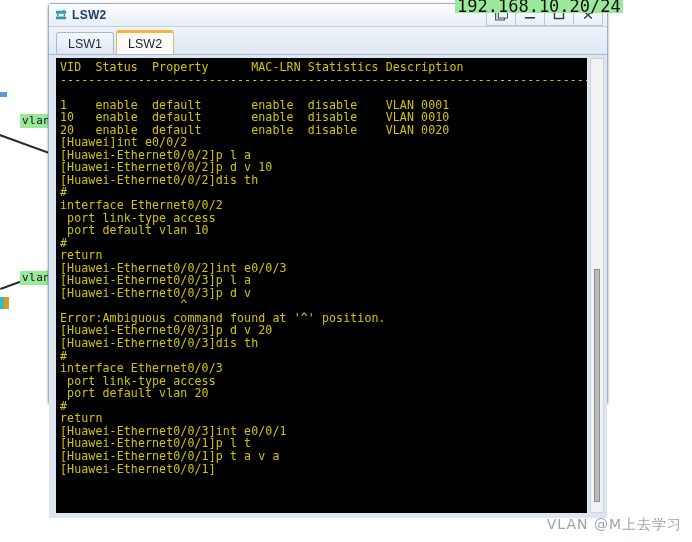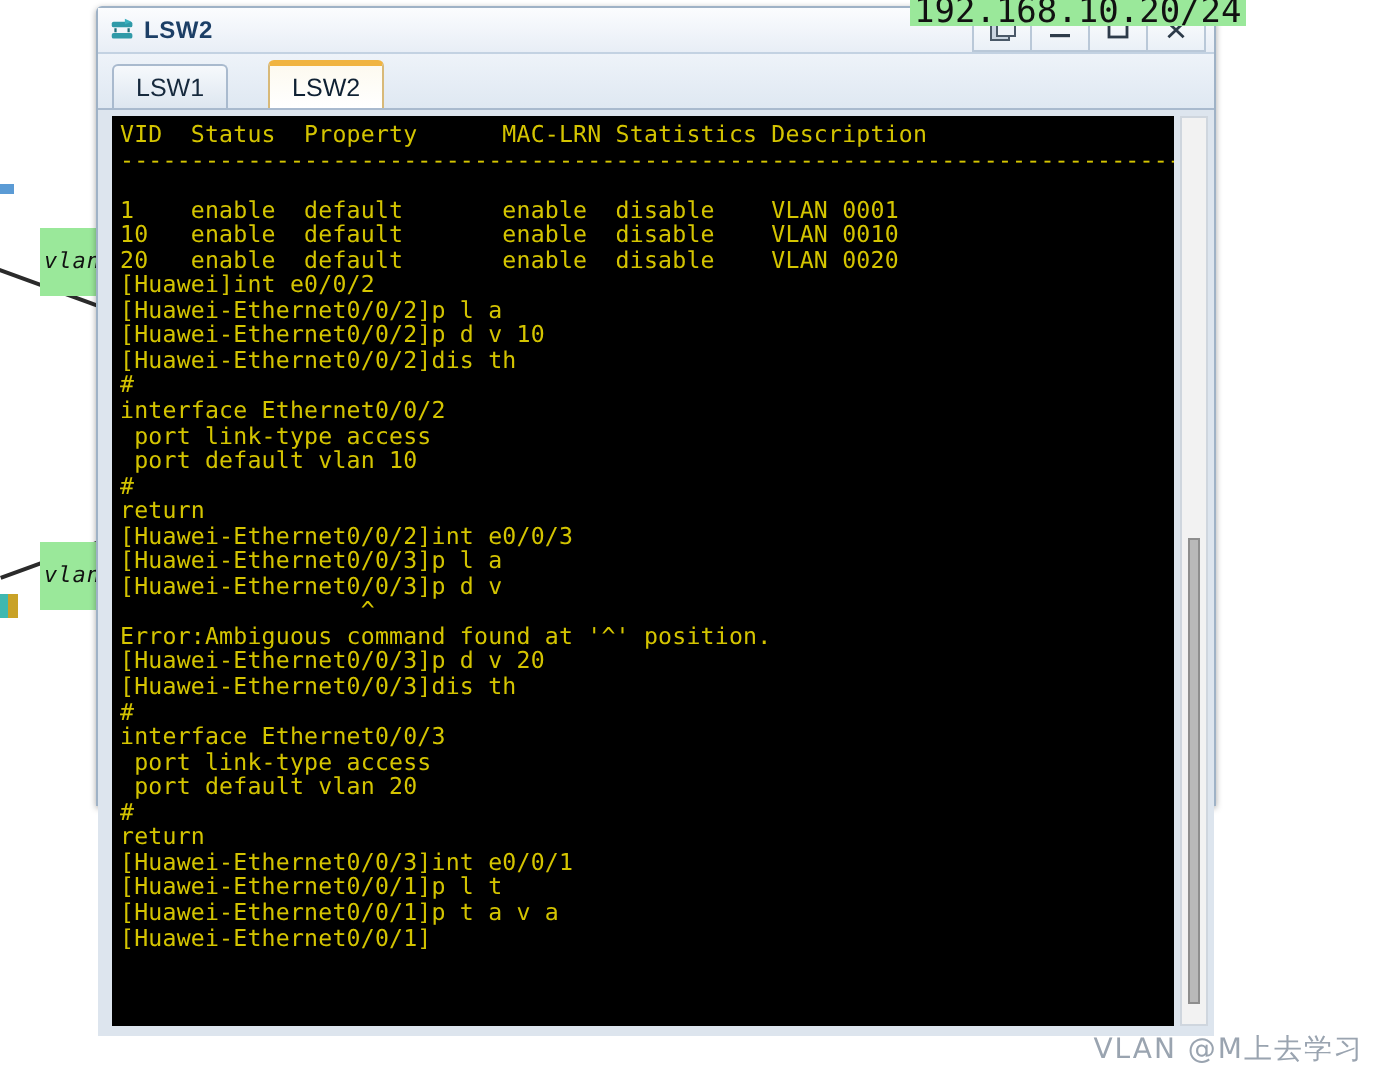--- a/index.html
+++ b/index.html
@@ -27,24 +27,23 @@
     background: #2b2b2b;
     transform-origin: 0 0;
   }
   .vlan-tag {
     position: absolute;
     background: #9ae89a;
     color: #111;
     font-family: "DejaVu Sans Mono", monospace;
     font-size: 11px;
     letter-spacing: 0.5px;
-    padding: 11px 2px;
+    padding: 1px 2px;
     white-space: nowrap;
     line-height: 12px;
-    font-style: italic;
   }
   .bg-frag {
     position: absolute;
   }
 
   
   #ip-label {
     position: absolute;
     left: 455px; top: 0px;
     background: #9ae89a;
@@ -124,21 +123,21 @@
     min-width: 56px;
     padding: 0 11px;
     display: flex;
     align-items: center;
     justify-content: center;
     font-size: 12.5px;
     color: #16293d;
     border: 1px solid #a9bace;
     border-bottom: none;
     border-radius: 3px 3px 0 0;
-    margin-right: 20px;
+    margin-right: 2px;
     background: linear-gradient(#f6f9fc, #dde6f0);
     box-sizing: border-box;
   }
   .tab.active {
     background: linear-gradient(#fdfaf0, #ffffff);
     border-color: #d8b978;
     border-top: 3px solid #f0b441;
     height: 24px;
     font-weight: normal;
     color: #0f2133;

